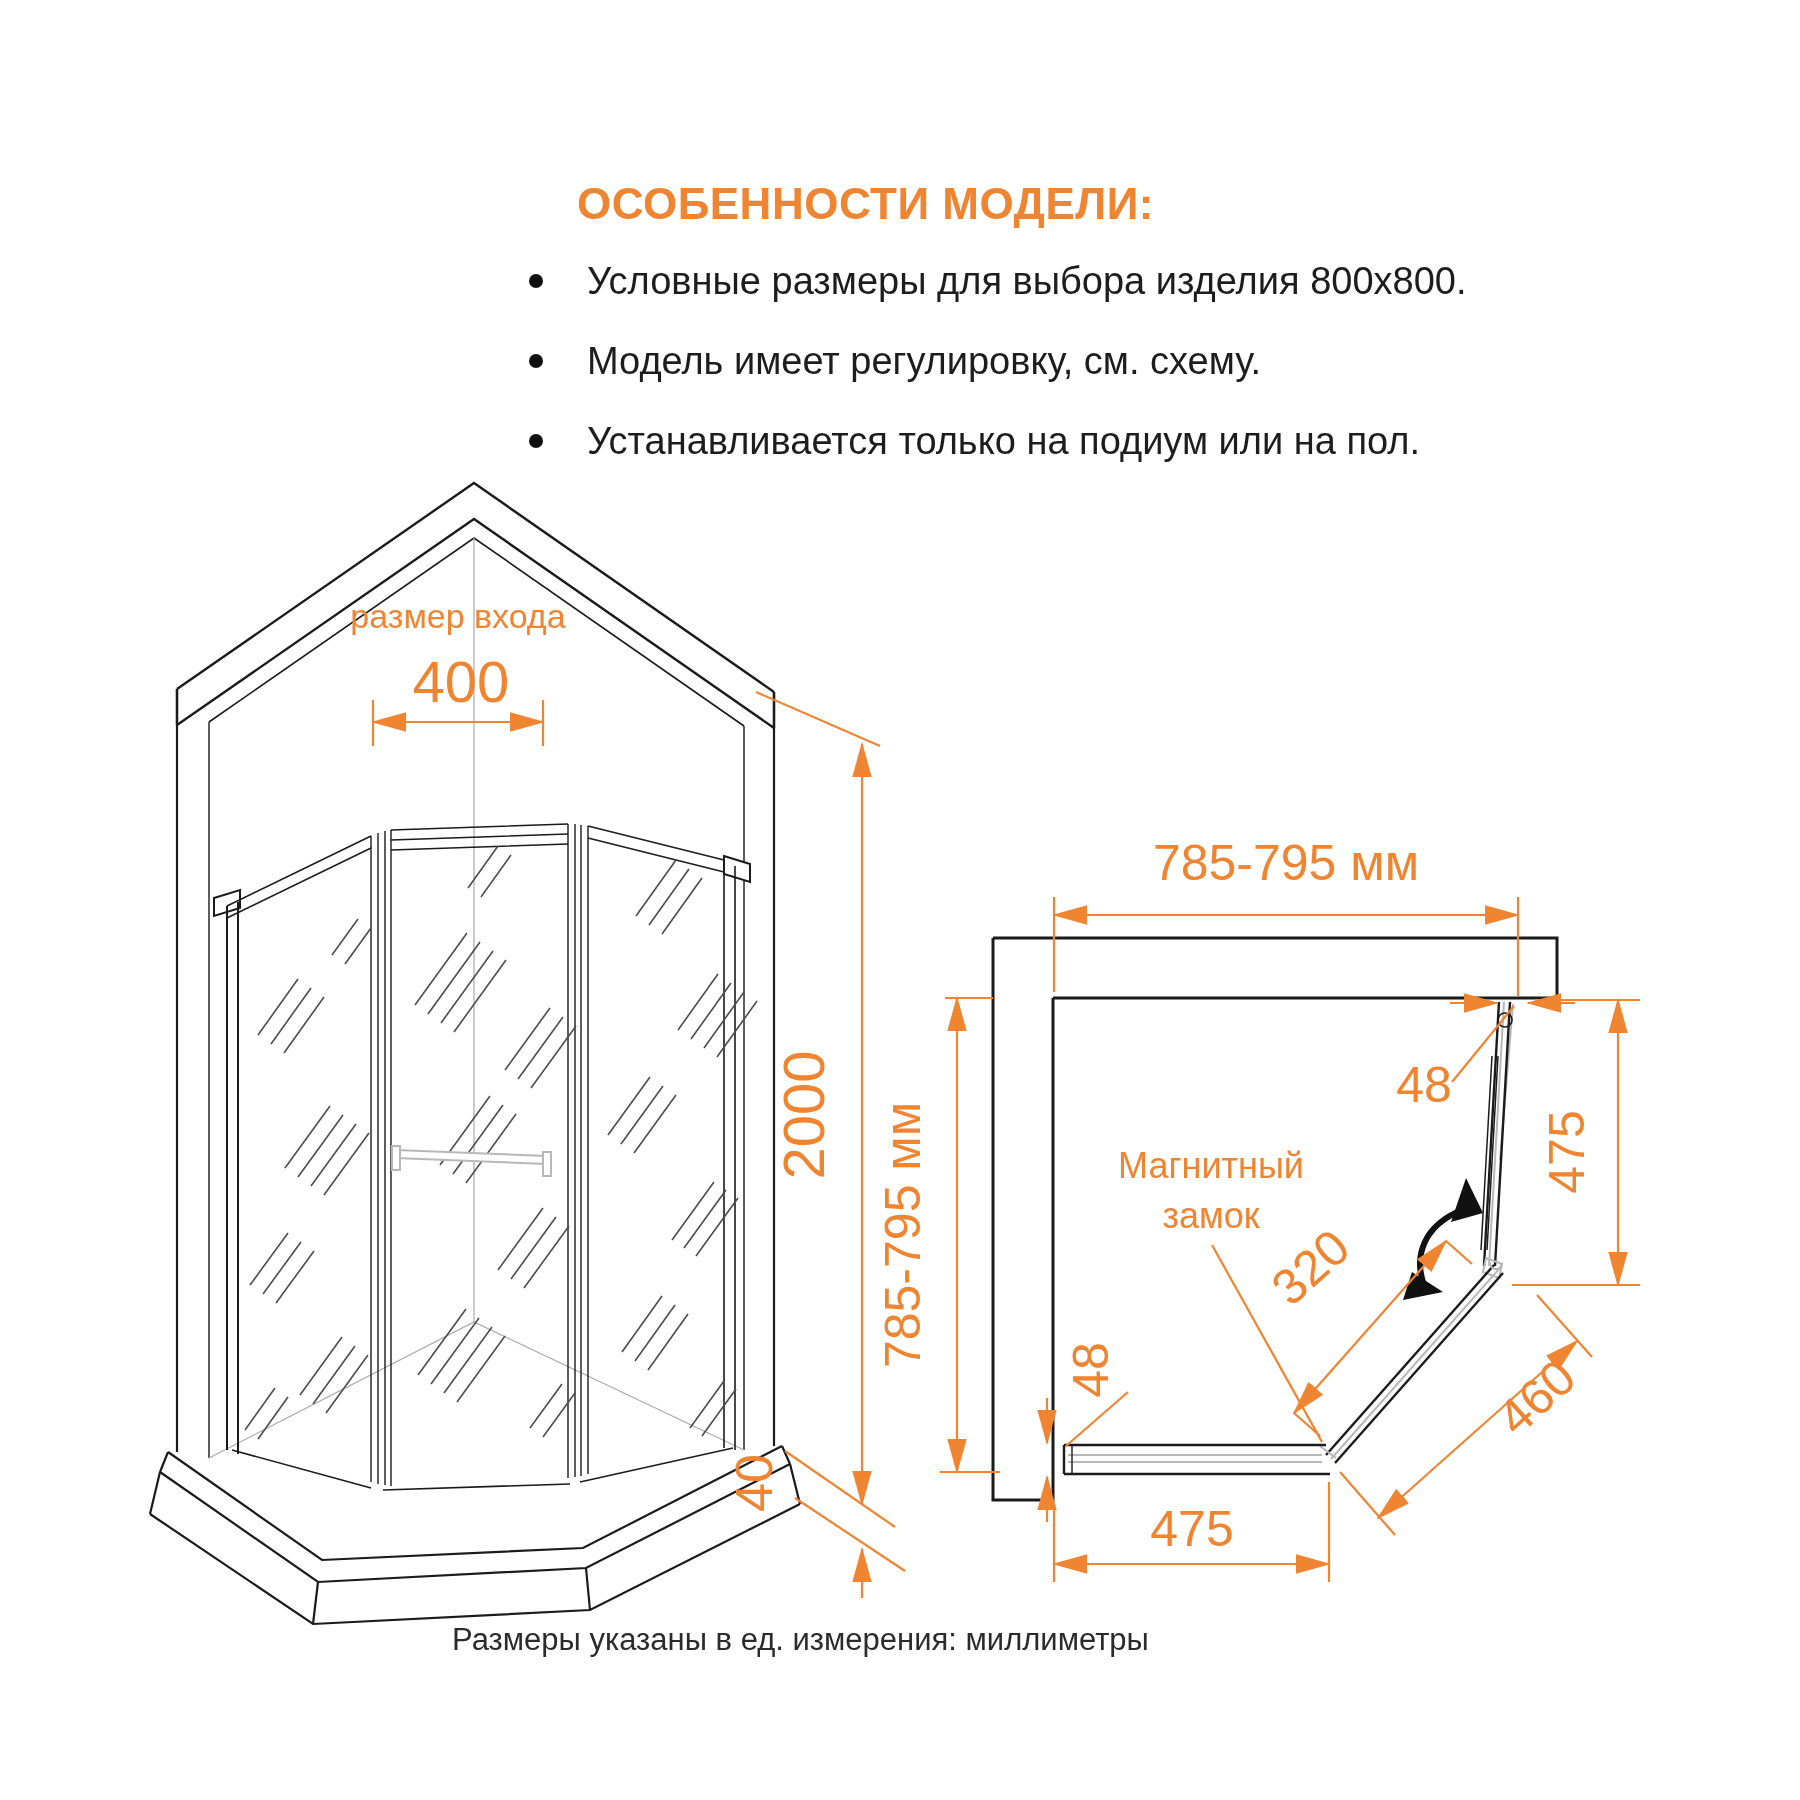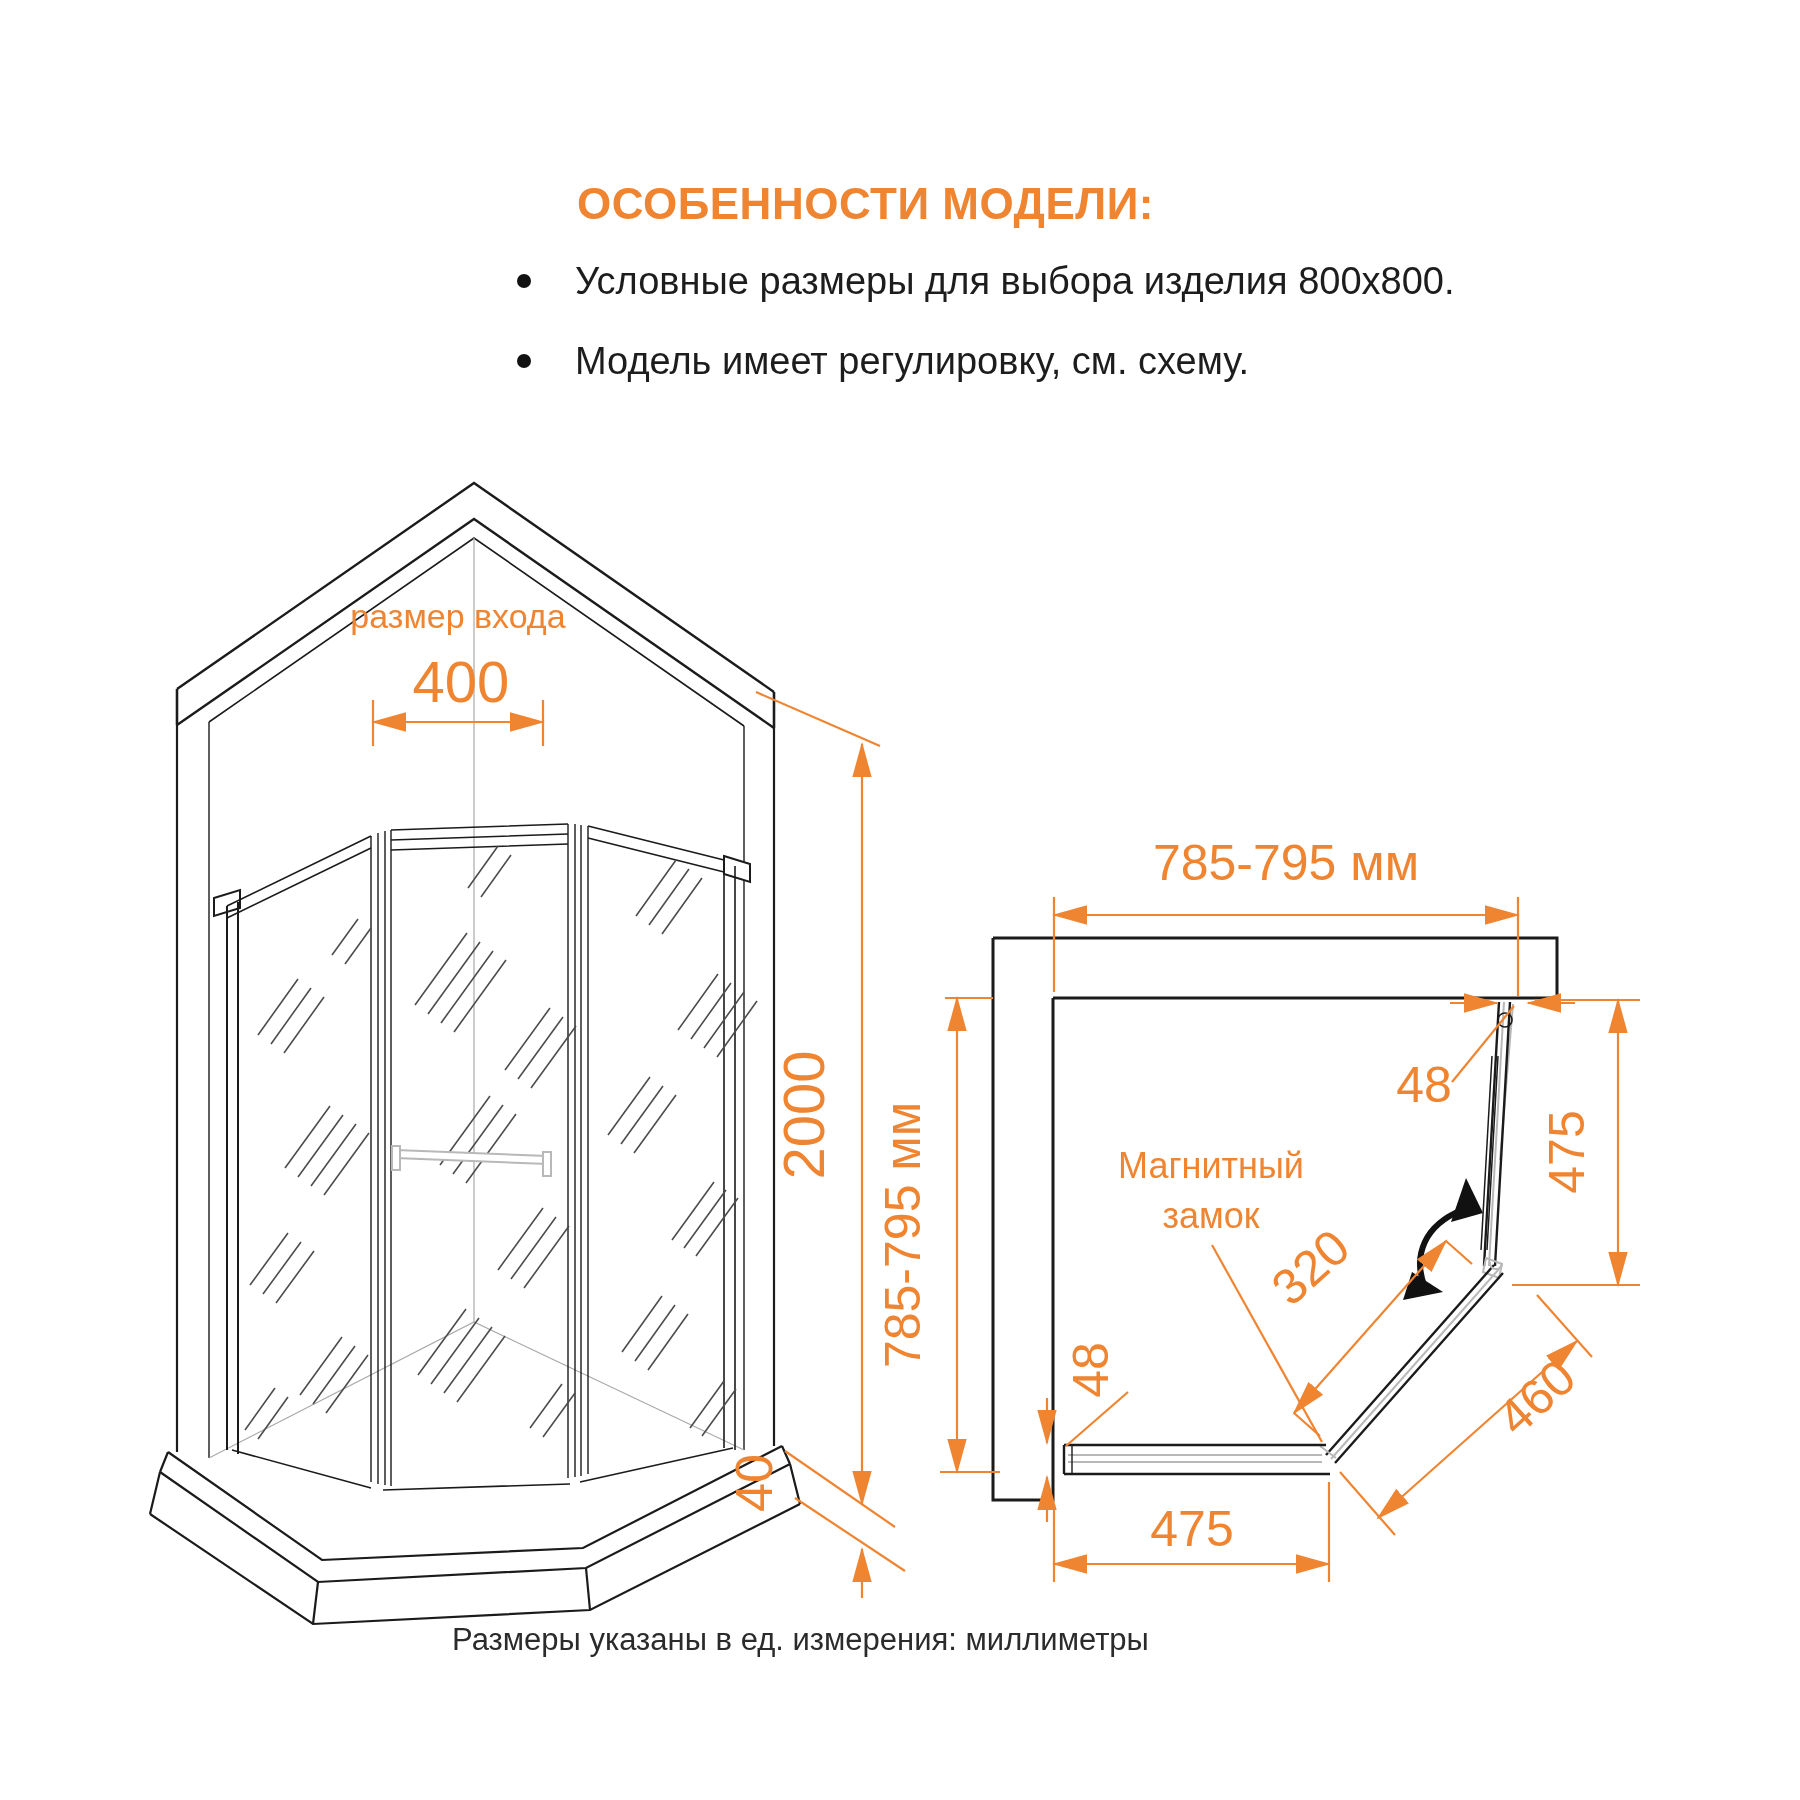--- a/index.html
+++ b/index.html
@@ -1,20 +1,20 @@
 <!DOCTYPE html>
 <html><head>
 <meta charset="utf-8">
 <style>
   html,body{margin:0;padding:0;background:#ffffff;}
   .canvas{position:relative;width:1800px;height:1800px;background:#ffffff;overflow:hidden;
           font-family:"Liberation Sans", sans-serif;padding-left:32px;}
   .features{position:absolute;left:505px;top:178px;width:1100px;}
   .features h1{margin:0 0 28px 72px;font-size:44px;line-height:52px;font-weight:bold;color:#EF8431;letter-spacing:.5px;}
-  .features ul{list-style:none;margin:4px;padding:0;text-align:center;}
+  .features ul{list-style:none;margin:16px;padding:0;text-align:center;}
   .features li{display:flex;align-items:flex-start;margin-bottom:34px;font-size:38px;line-height:46px;color:#1d1d1d;}
   .features li .dot{width:14px;height:14px;border-radius:50%;background:#111;margin:16px 44px 0 8px;flex:0 0 auto;}
   .footer-note{position:absolute;left:452px;top:1622px;font-size:31px;color:#2b2b2b;}
   svg text{font-family:"Liberation Sans", sans-serif;}
   .dim-txt{fill:#EF8431;}
   .blk{stroke:#1b1b1b;fill:none;}
   .gry{stroke:#b8b8b8;fill:none;}
   .flr{stroke:#a9a9a9;fill:none;}
   .hat{stroke:#4d4d4d;fill:none;stroke-width:1.6;}
   .dim{stroke:#EF8431;fill:none;stroke-width:2.2;}
@@ -27,20 +27,24 @@
   <div class="features">
     <h1>ОСОБЕННОСТИ МОДЕЛИ:</h1>
     <ul>
       <li>
           <span class="dot"></span>
           <span>Условные размеры для выбора изделия 800x800.</span>
         </li>
       <li>
           <span class="dot"></span>
           <span>Модель имеет регулировку, см. схему.</span>
+        </li>
+      <li>
+          <span class="dot"></span>
+          <span>Устанавливается только на подиум или на пол.</span>
         </li>
     </ul>
   </div>
 
   <svg width="1800" height="1800" viewBox="0 0 1800 1800" style="position:absolute;left:0;top:0;">
     <defs>
       <marker id="ao" markerWidth="16" markerHeight="10" refX="15" refY="5" orient="auto-start-reverse" markerUnits="strokeWidth">
         <path d="M16,5 L0,0.6 L0,9.4 Z" fill="#EF8431"></path>
       </marker>
     </defs>

